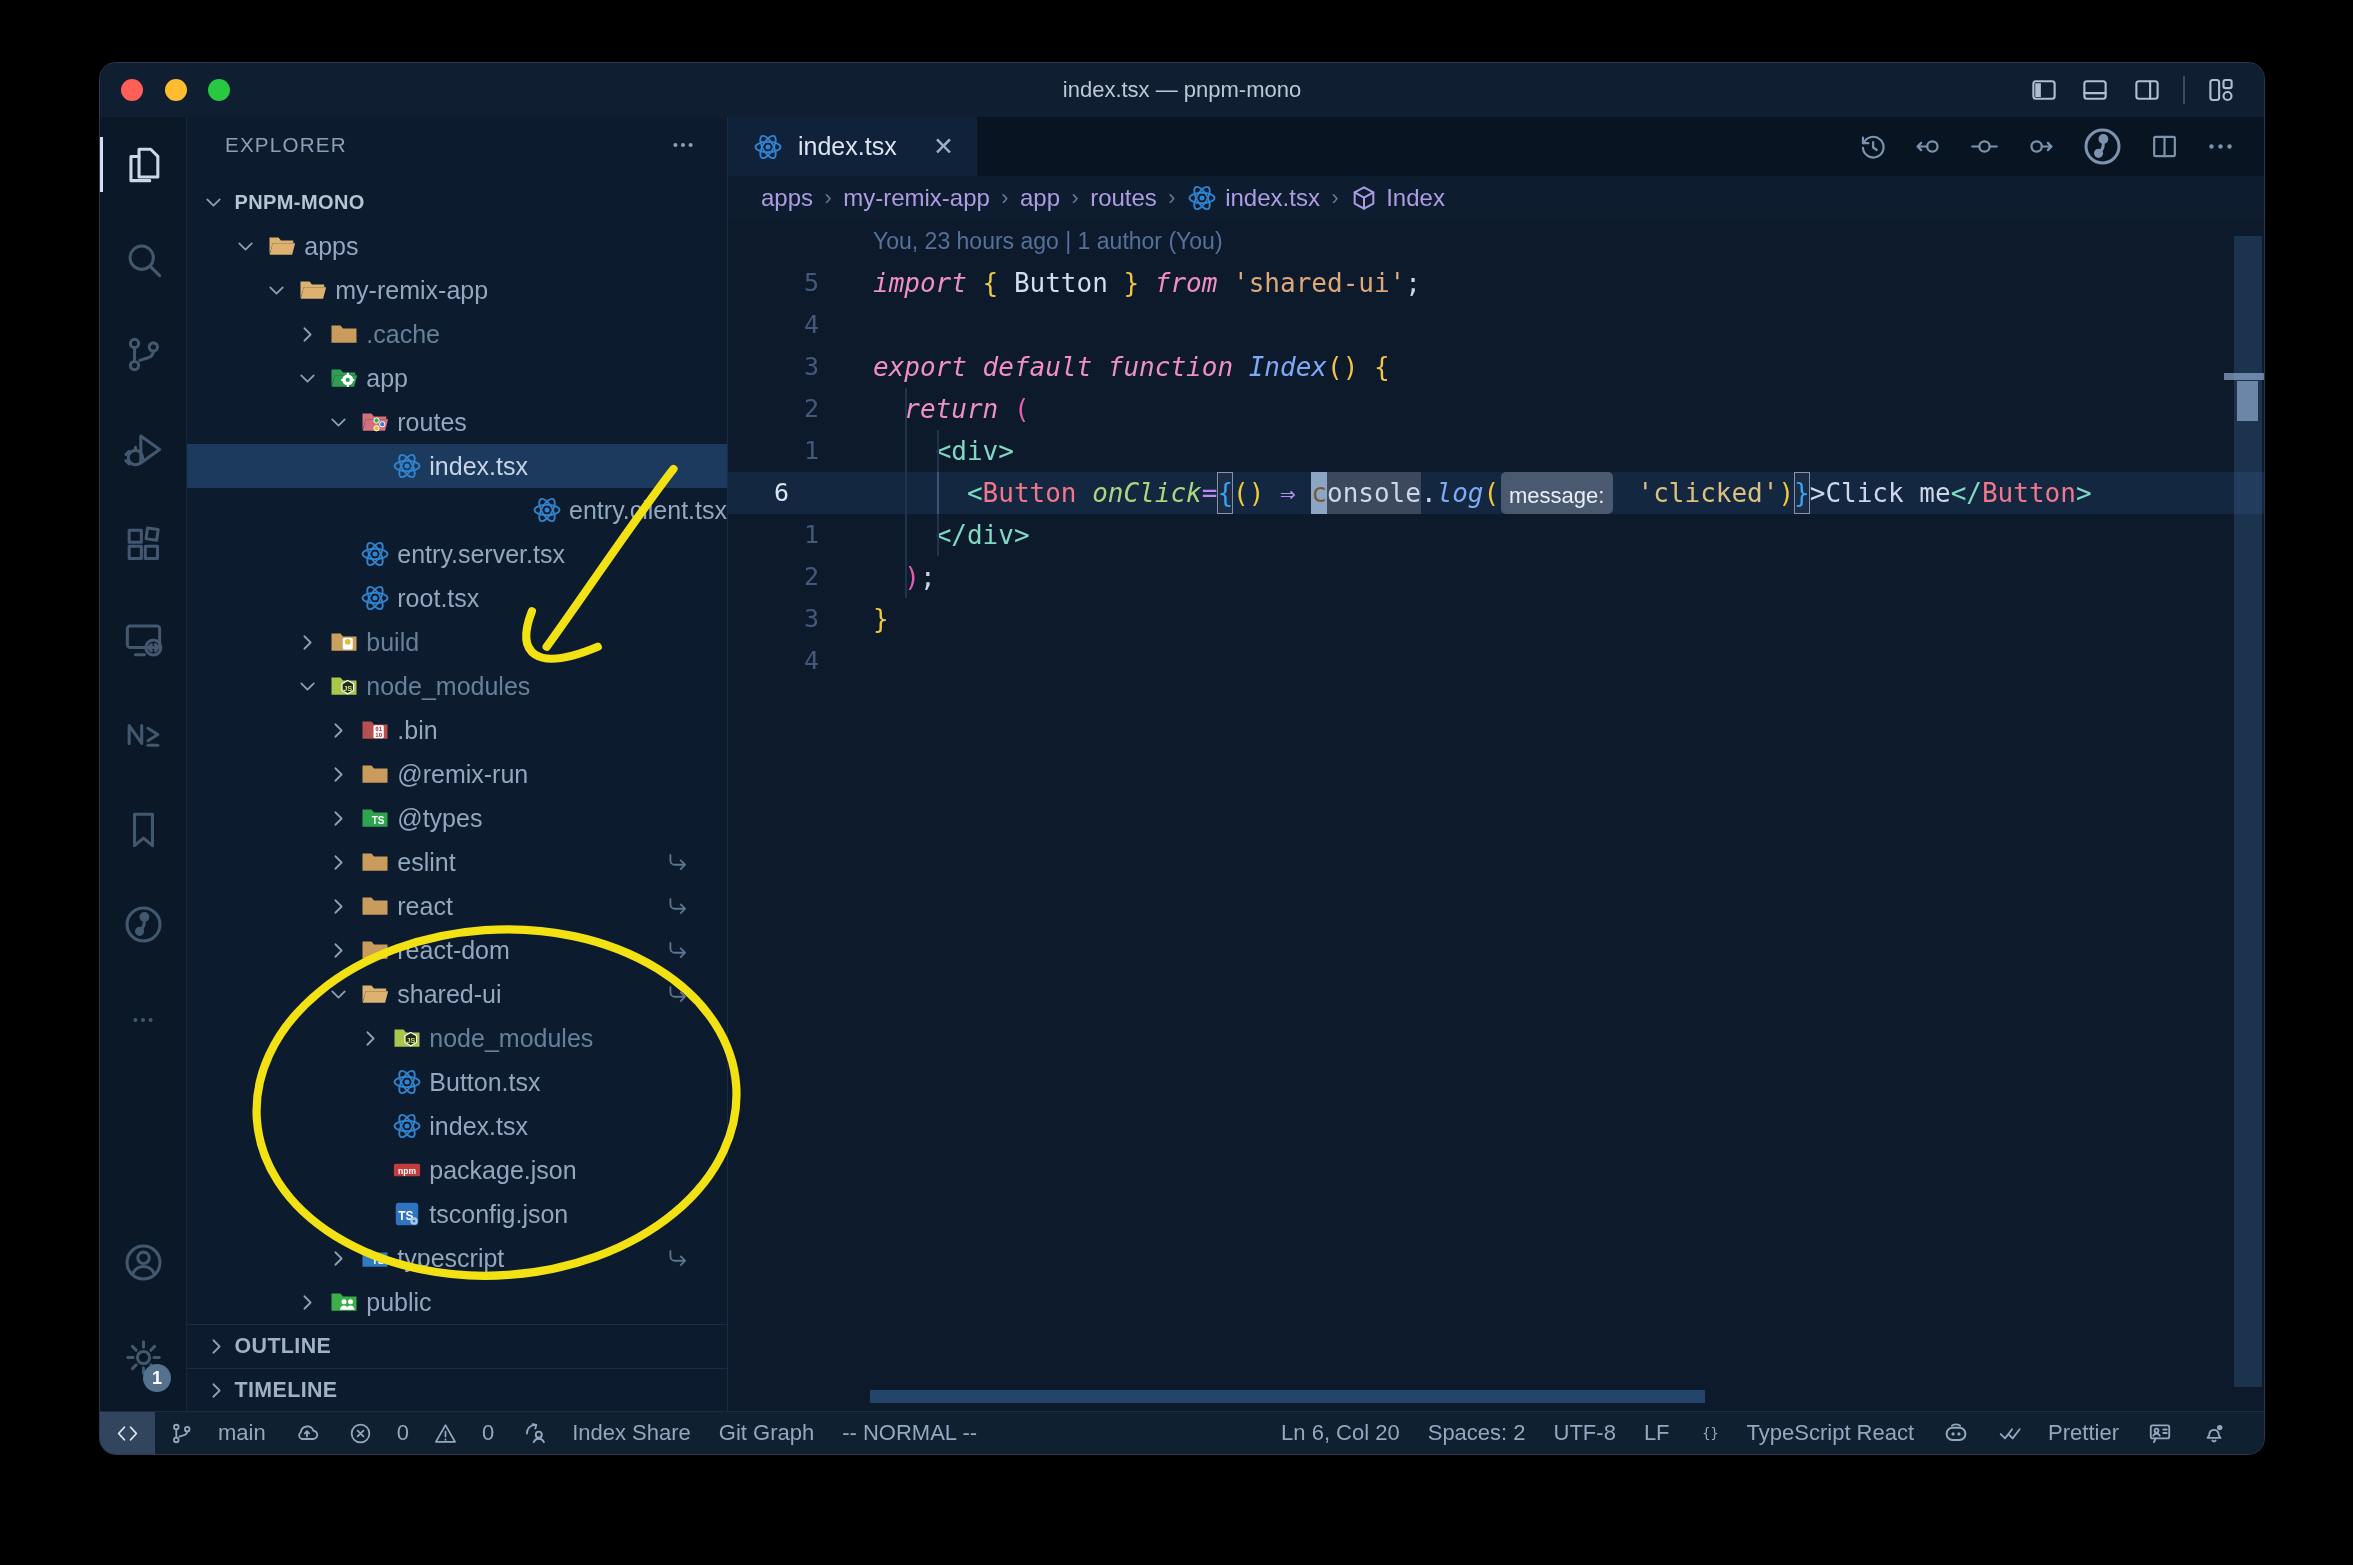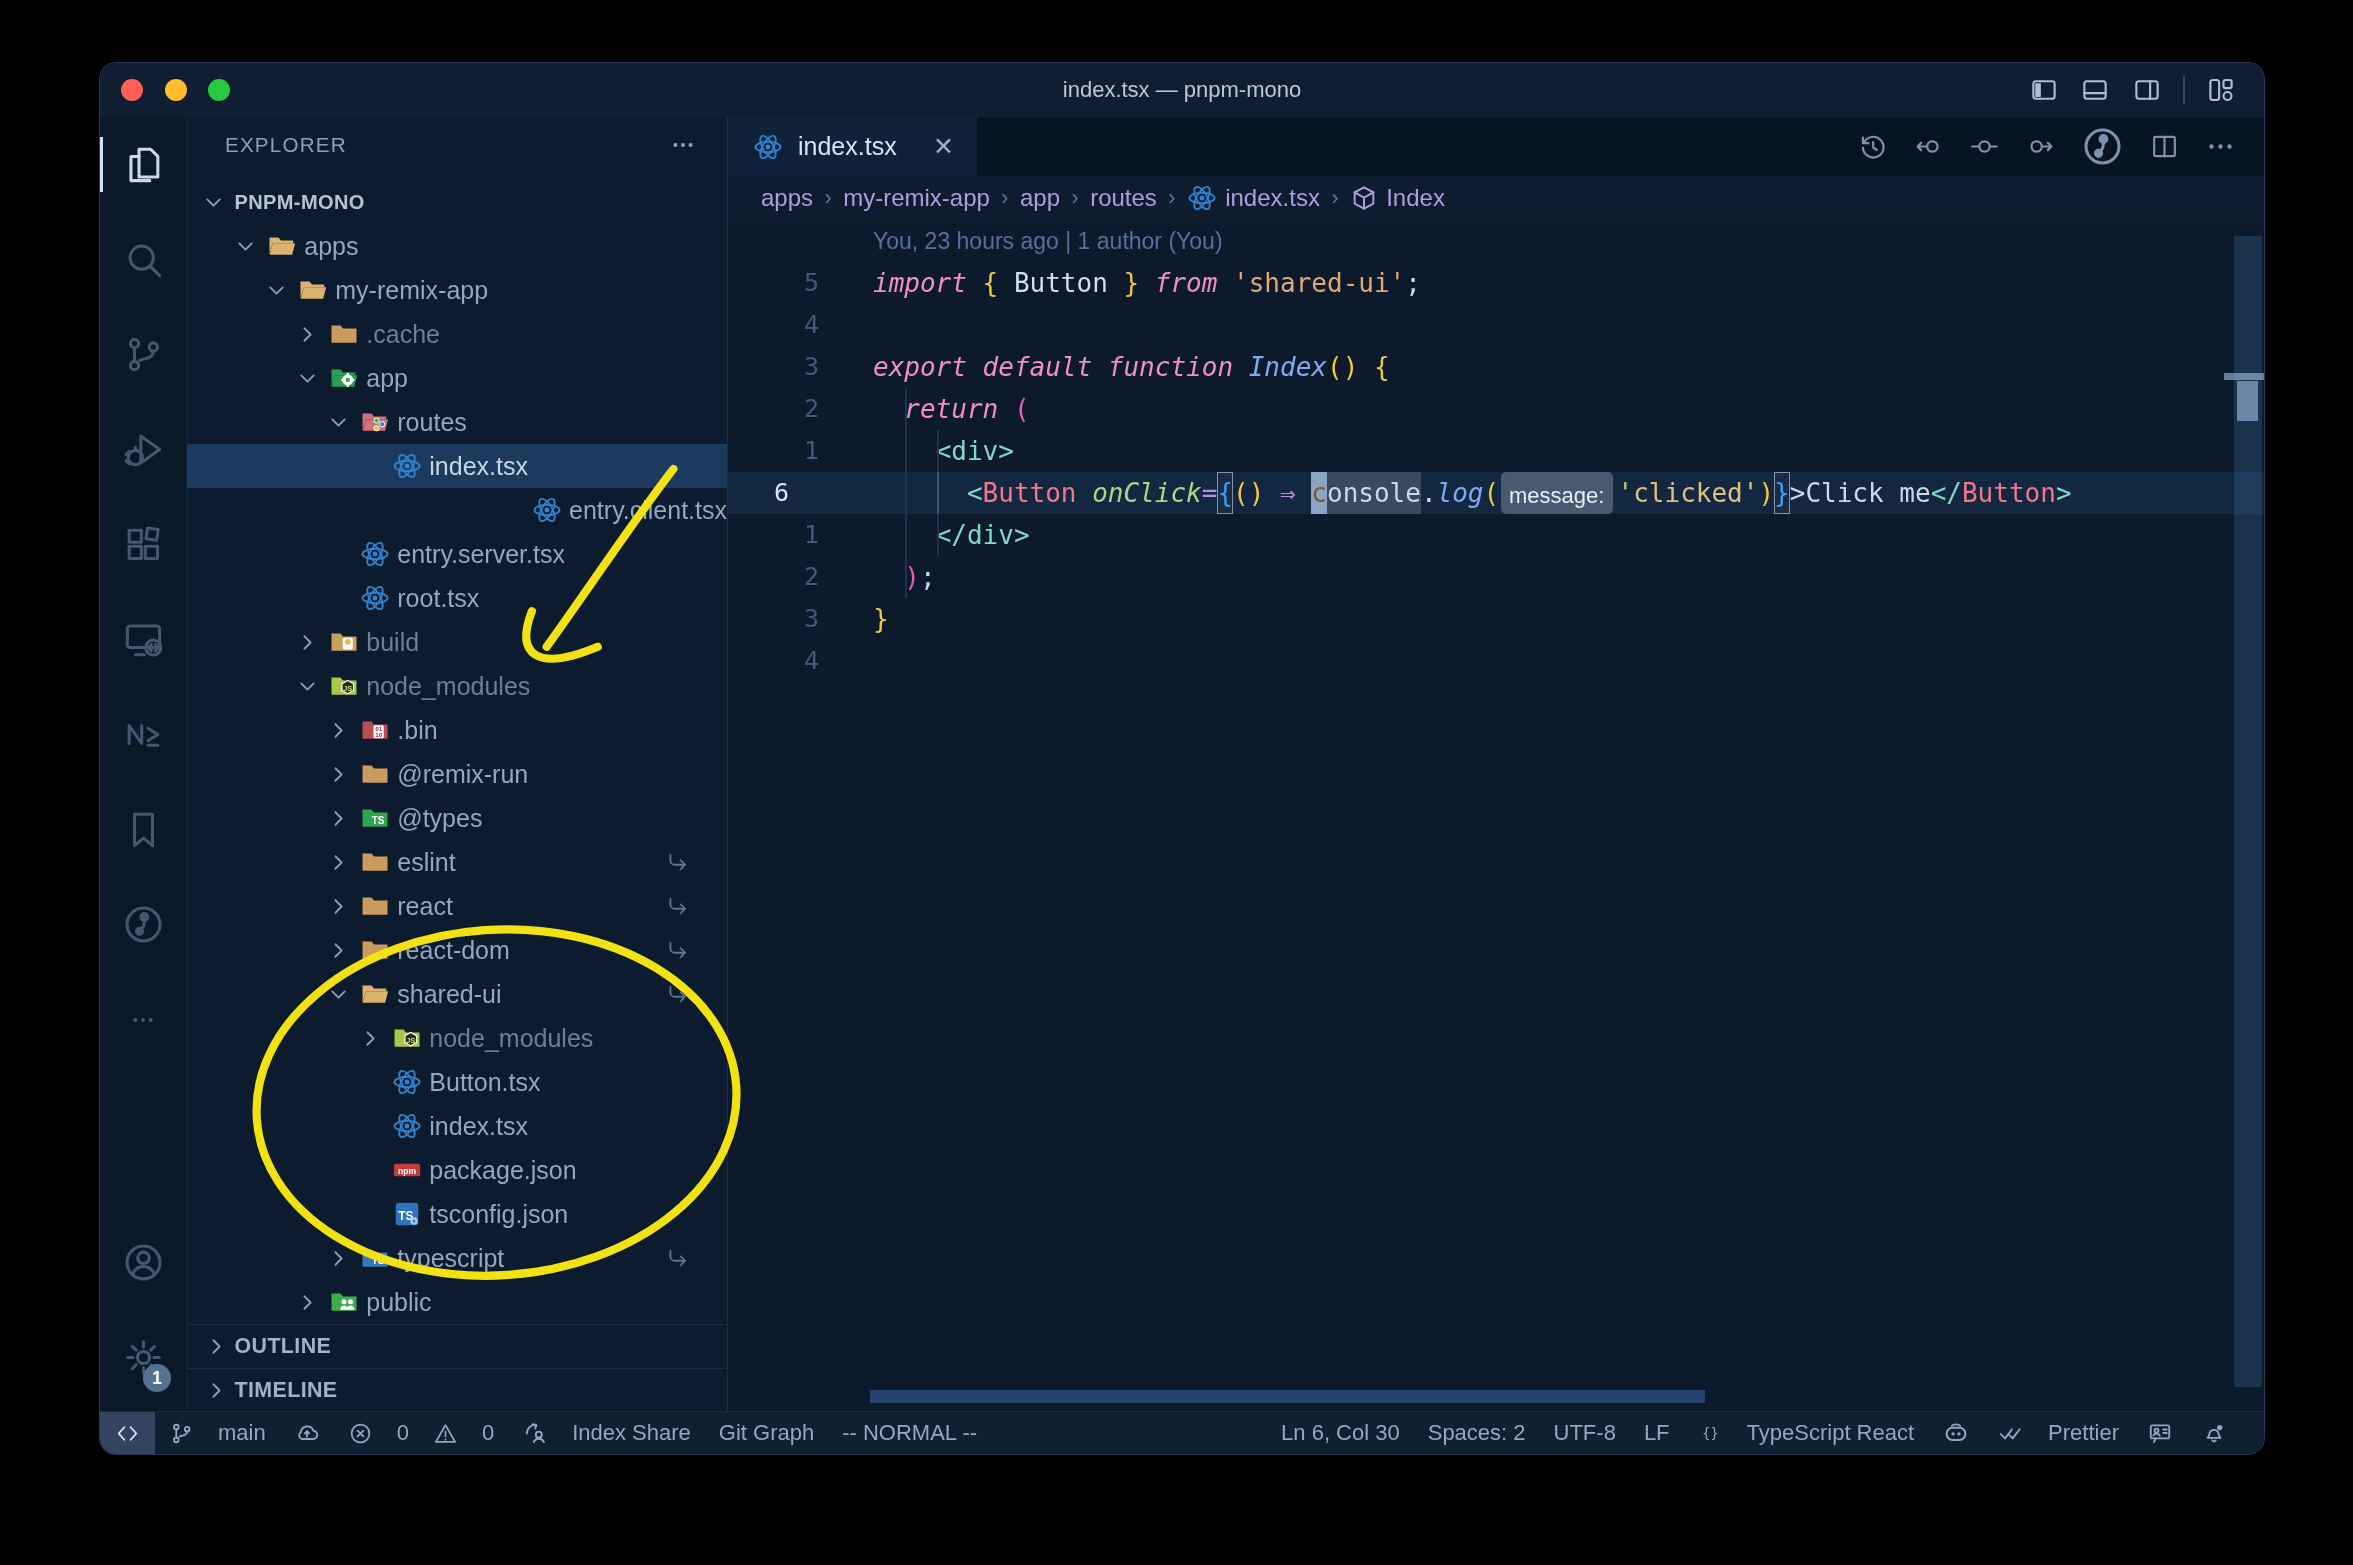--- a/index.html
+++ b/index.html
@@ -64,21 +64,21 @@
   .tk.fn{color:#7da9f5;font-style:italic;}
   .tk.cmp{color:#f0788a;}
   .tk.tag{color:#7fd9c3;}
   .tk.attr{color:#a9d77f;font-style:italic;}
   .tk.pun{color:#ccd7ea;}
   .tk.id{color:#d3def2;}
   .tk.y{color:#eec93f;}
   .tk.pk{color:#e35cb1;}
   .tk.blx{color:#39a2f6;outline:1.6px solid rgba(158,175,196,.8);outline-offset:-1.6px;background:#1b2c44;}
   .tk.str{color:#dfa977;}
-  .tk.str2{color:#ddc07f;}
+  .tk.str2{color:#ddc07f;margin-left:20px;}
   .tk.op{color:#bb8cf0;}
   .tk.whl{color:#ccd7ea;background:#3b485e;}
   .tk.cur{color:#7d572e;background:#8aa6c4;}
   .tk.inlay{font-family:"Liberation Sans",sans-serif;font-size:22px;color:#e8eef8;background:#49596f;
             border-radius:5px;padding:2.5px 8.2px;margin:0 5px 0 1.6px;}
   .iguide{position:absolute;width:1.6px;background:#20334e;}
   .iguide.hot{background:#3d5574;}
   
   .hscroll{position:absolute;height:13px;background:rgba(55,105,160,.55);}
   .vscroll{position:absolute;width:28px;background:rgba(65,110,160,.30);}
@@ -928,21 +928,21 @@
           </div>
           <div class="st-item">
             <span>Git Graph</span>
           </div>
           <div class="st-item">
             <span>-- NORMAL --</span>
           </div>
         </div>
       <div class="st-right" id="st-right">
           <div class="st-item">
-            <span>Ln 6, Col 30</span>
+            <span>Ln 6, Col 20</span>
           </div>
           <div class="st-item">
             <span>Spaces: 2</span>
           </div>
           <div class="st-item">
             <span>UTF-8</span>
           </div>
           <div class="st-item">
             <span>LF</span>
           </div>

